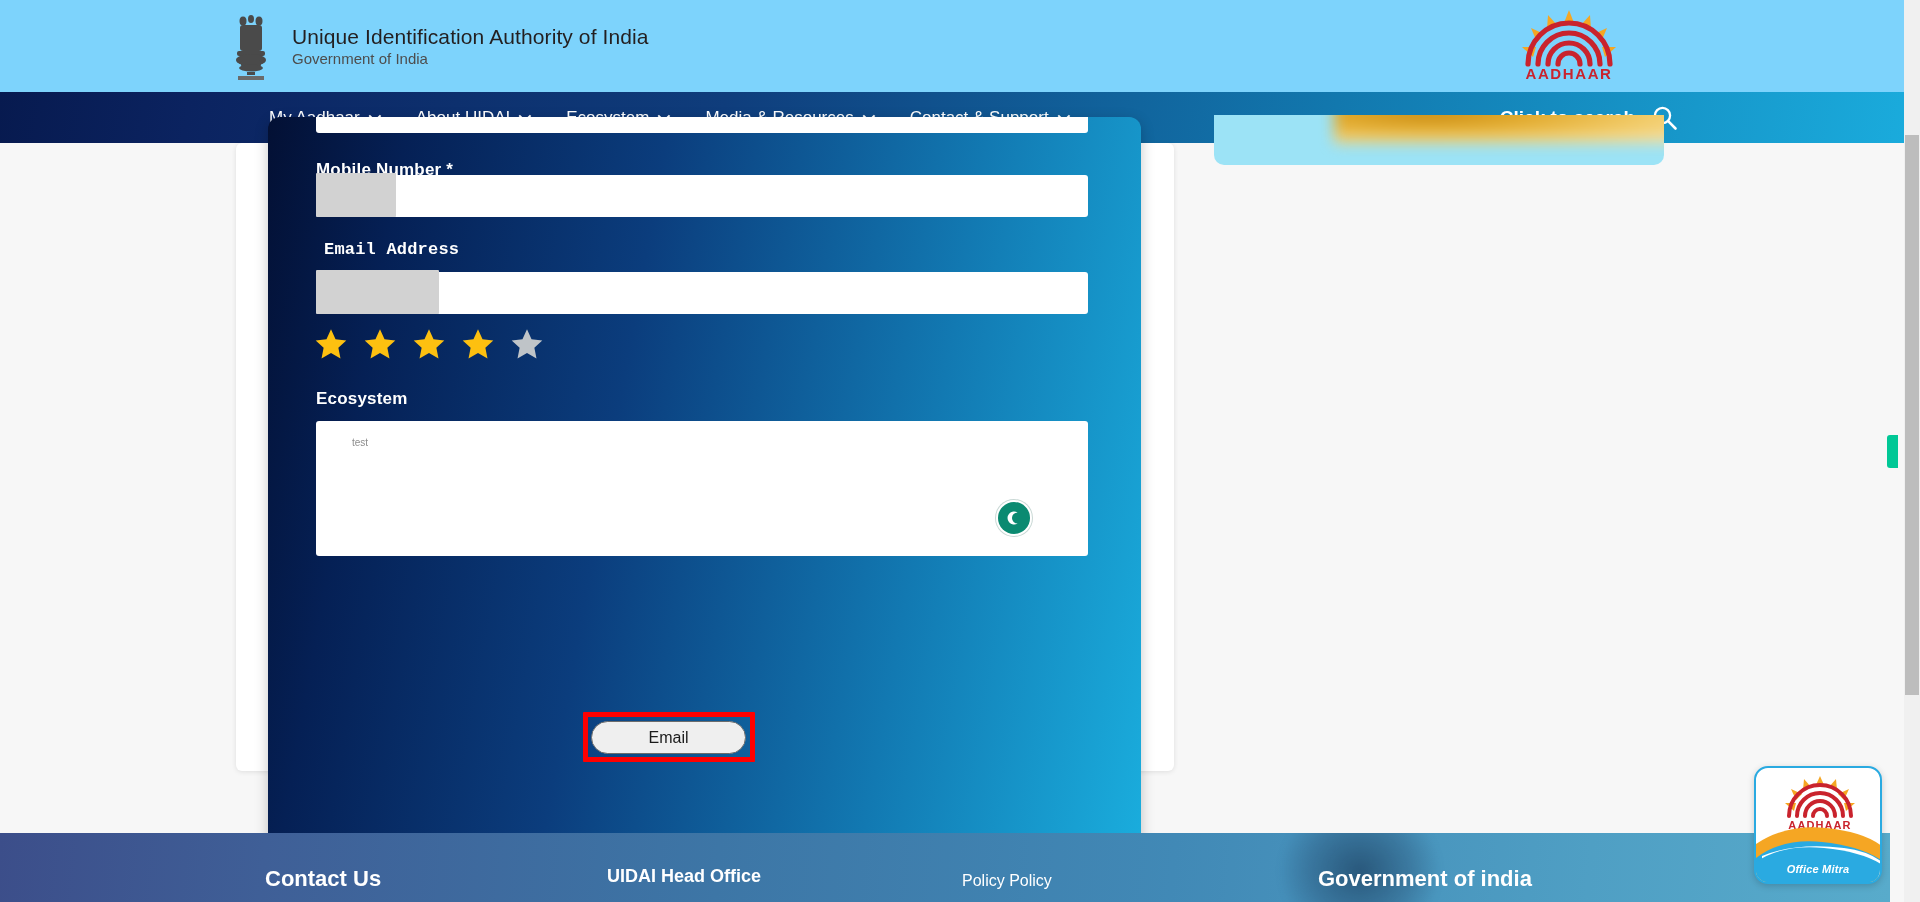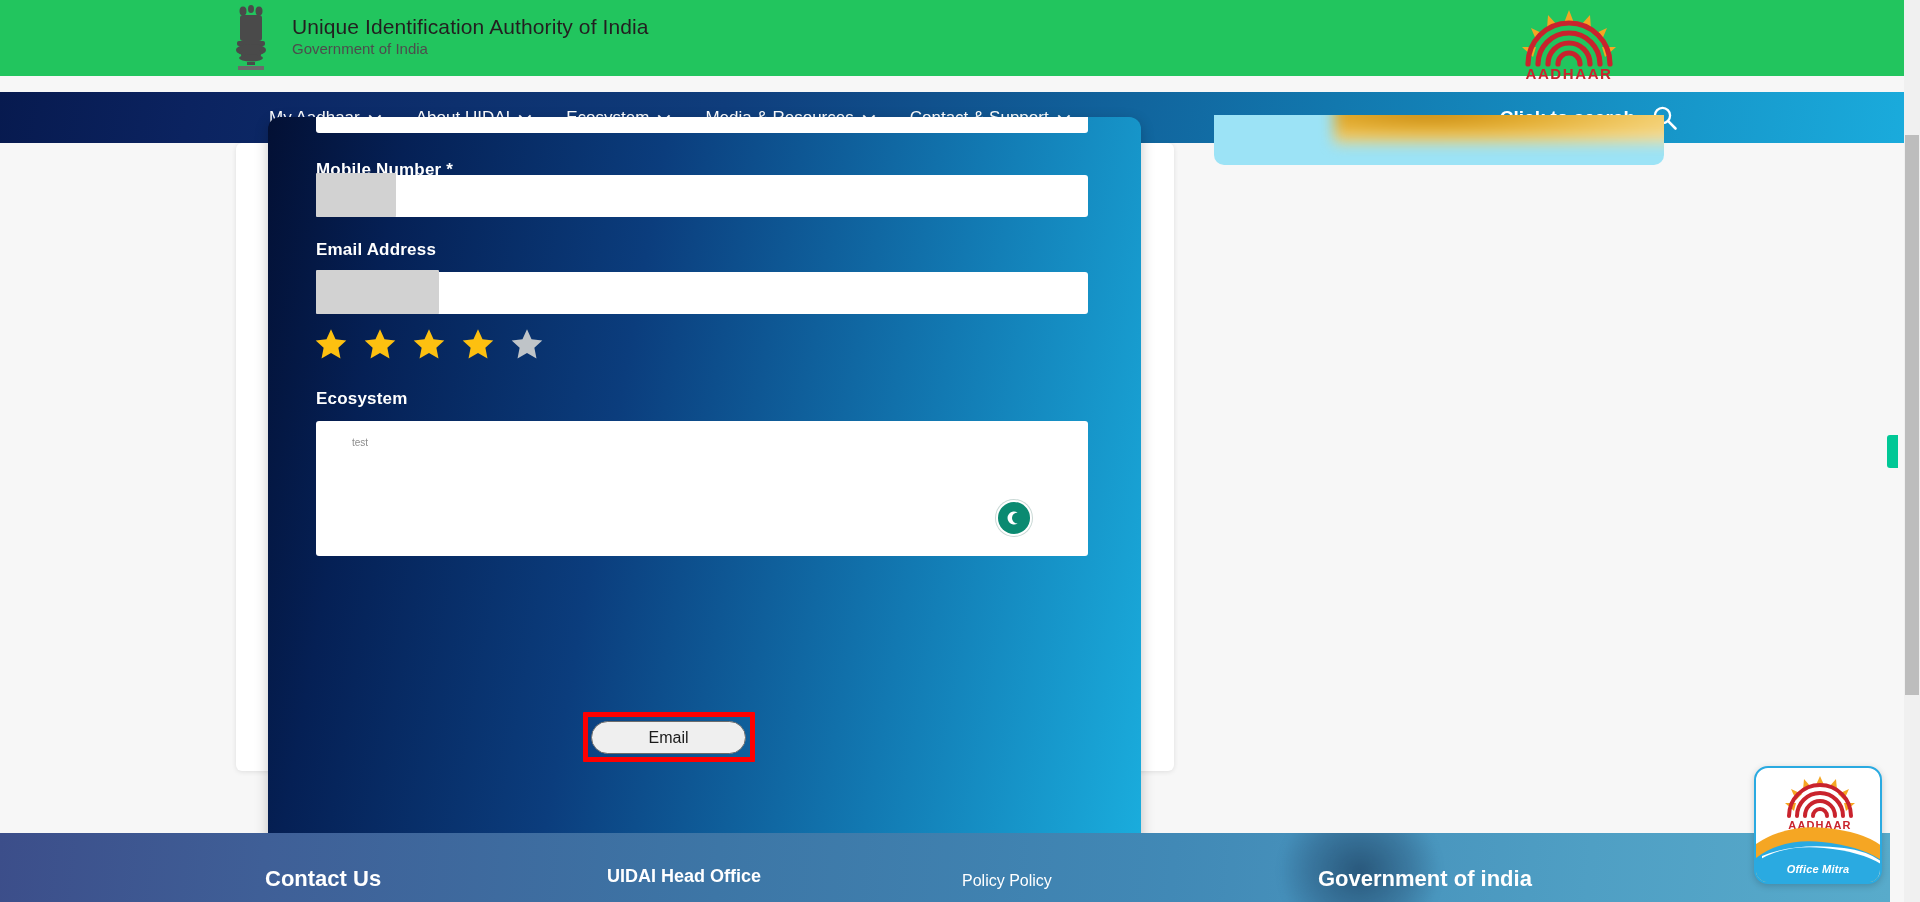--- a/index.html
+++ b/index.html
@@ -7,22 +7,22 @@
   html,body { width:1920px; height:902px; overflow:hidden; }
   body {
     font-family:"Liberation Sans", sans-serif;
     background:#f7f7f7;
     color:#222;
     position:relative;
   }
 
   
   .top-header{
-    position:absolute; top:0; left:0; width:1904px; height:76px;
-    background:#22c55e; display:flex; align-items:flex-start;
+    position:absolute; top:0; left:0; width:1904px; height:92px;
+    background:#7dd3fc; display:flex; align-items:center;
   }
   .emblem-wrap{ margin-left:228px; display:flex; align-items:center; gap:18px; }
   .emblem{ width:46px; height:72px; flex:none; }
   .org-text{ line-height:1.25; }
   .org-title{ font-size:21px; color:#231f20; font-weight:400; letter-spacing:.1px; }
   .org-sub{ font-size:15px; color:#4d4d4d; font-weight:400; }
 
   .aadhaar-logo{
     position:absolute; right:276px; top:8px; width:118px; height:74px;
   }
@@ -78,21 +78,21 @@
   
   .cut-input{
     position:absolute; left:48px; top:0; width:772px; height:16px;
     background:#ffffff; border-radius:0 0 3px 3px;
   }
 
   .field-label{
     color:#ffffff; font-size:17px; font-weight:bold; letter-spacing:.2px;
   }
   .lbl-mobile{ position:absolute; left:48px; top:27px;margin-top:16px; }
-  .lbl-email { position:absolute; left:48px; top:123px; }
+  .lbl-email { position:absolute; left:56px; top:123px;font-family:Liberation Mono, monospace; }
   .lbl-feedback{ position:absolute; left:48px; top:272px; }
 
   .text-input{
     position:absolute; left:48px; width:772px; height:42px;
     background:#ffffff; border:none; border-radius:3px;
   }
   .inp-mobile{ top:58px; }
   .inp-email { top:155px; }
 
   .redaction{

